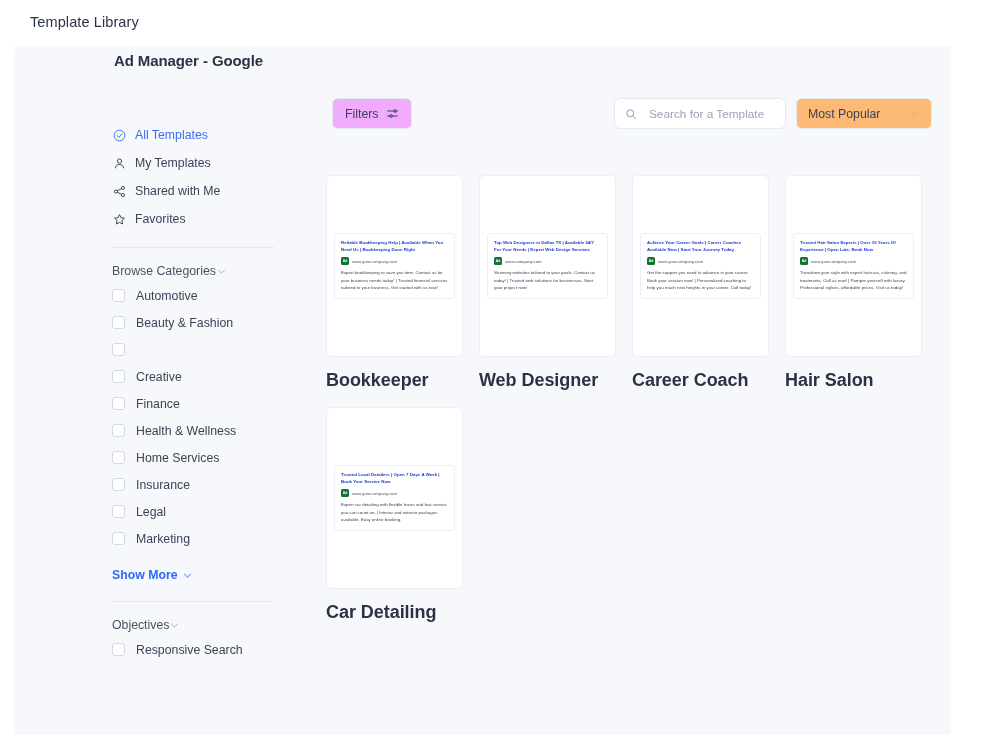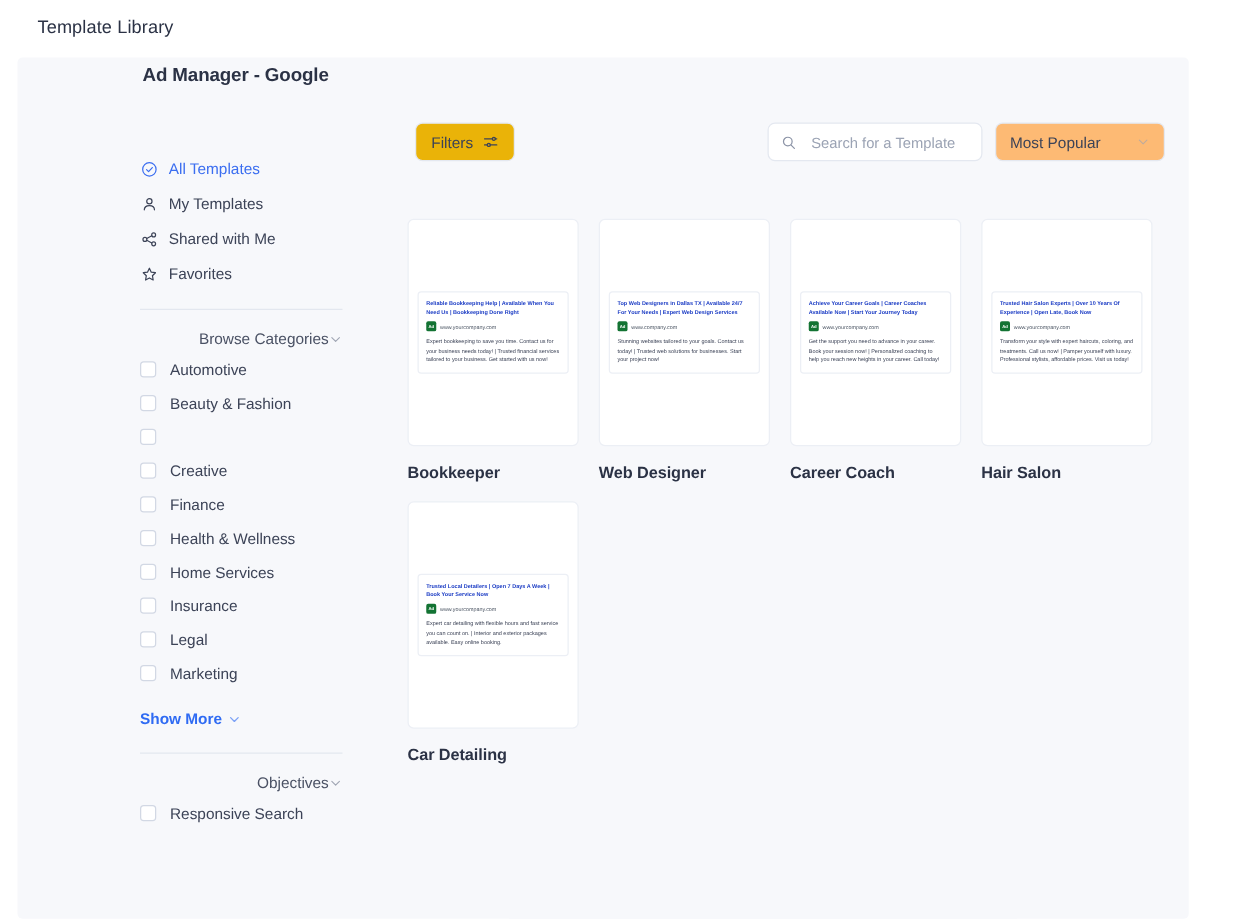--- a/index.html
+++ b/index.html
@@ -60,21 +60,21 @@
   .divider {
     height: 1px;
     background: #e3e7ef;
     margin: 14px 0 0 14px;
     width: 162px;
   }
 
   .section-head {
     display: flex;
     align-items: center;
-    justify-content: flex-end;
+    justify-content: flex-start;
     width: 162px;
     margin: 16px 0 8px 14px;
     font-size: 12.3px;
     color: #4a5164;
     cursor: pointer;
   }
   .chev { width: 11px; height: 11px; opacity: .62; }
   .chev svg { display: block; width: 11px; height: 11px; }
 
   .cat-item {
@@ -113,21 +113,21 @@
   .toolbar {
     position: absolute;
     left: 332px; top: 98px;
     width: 600px; height: 31px;
   }
   .filters-btn {
     position: absolute; left: 0; top: 0;
     height: 31px;
     display: flex; align-items: center; gap: 8px;
     padding: 0 12px;
-    background: #eab308;
+    background: #f0abfc;
     border: 1px solid #e4e8f0;
     border-radius: 6px;
     font-size: 12.3px;
     color: #3c4357;
     cursor: pointer;
   }
   .filters-btn .fi { width: 13px; height: 13px; }
   .filters-btn .fi svg { display: block; width: 13px; height: 13px; }
 
   .search-box {
@@ -217,21 +217,21 @@
   }
   .ad-url { font-size: 4.3px; color: #4b5563; }
   .ad-body {
     margin-top: 4px;
     font-size: 4.4px;
     line-height: 1.62;
     color: #3c4357;
   }
   .card-title {
     margin-top: 13px;
-    font-size: 13px;
+    font-size: 18px;
     font-weight: 700;
     color: #2b3245;
     letter-spacing: -0.05px;
   }
 </style>
 </head>
 <body>
 
 <div class="page-title">Template Library</div>
 

